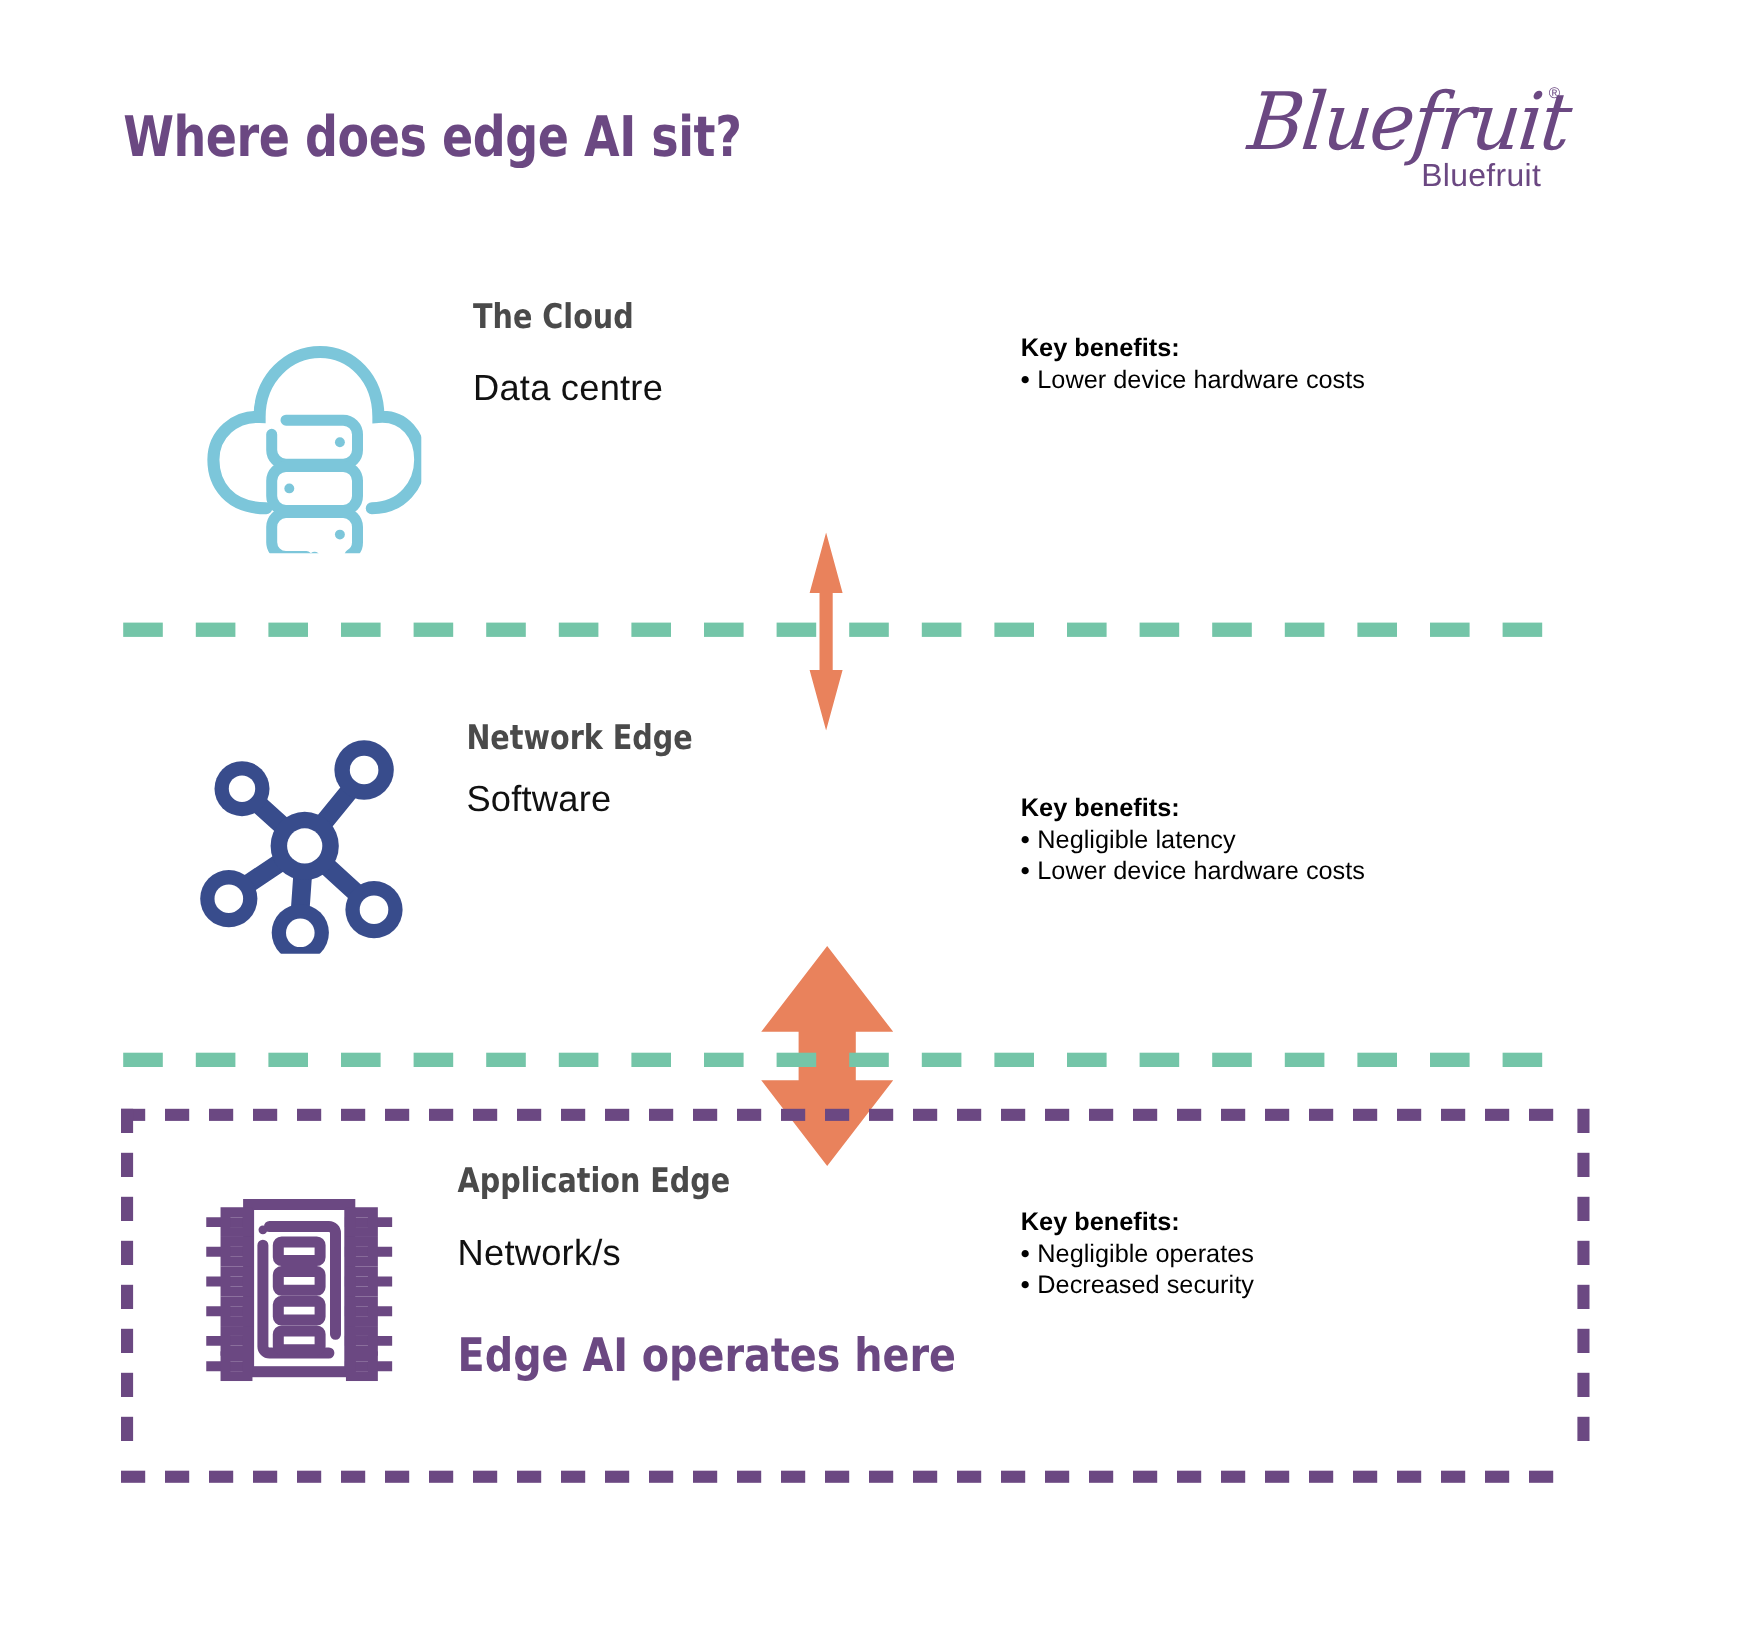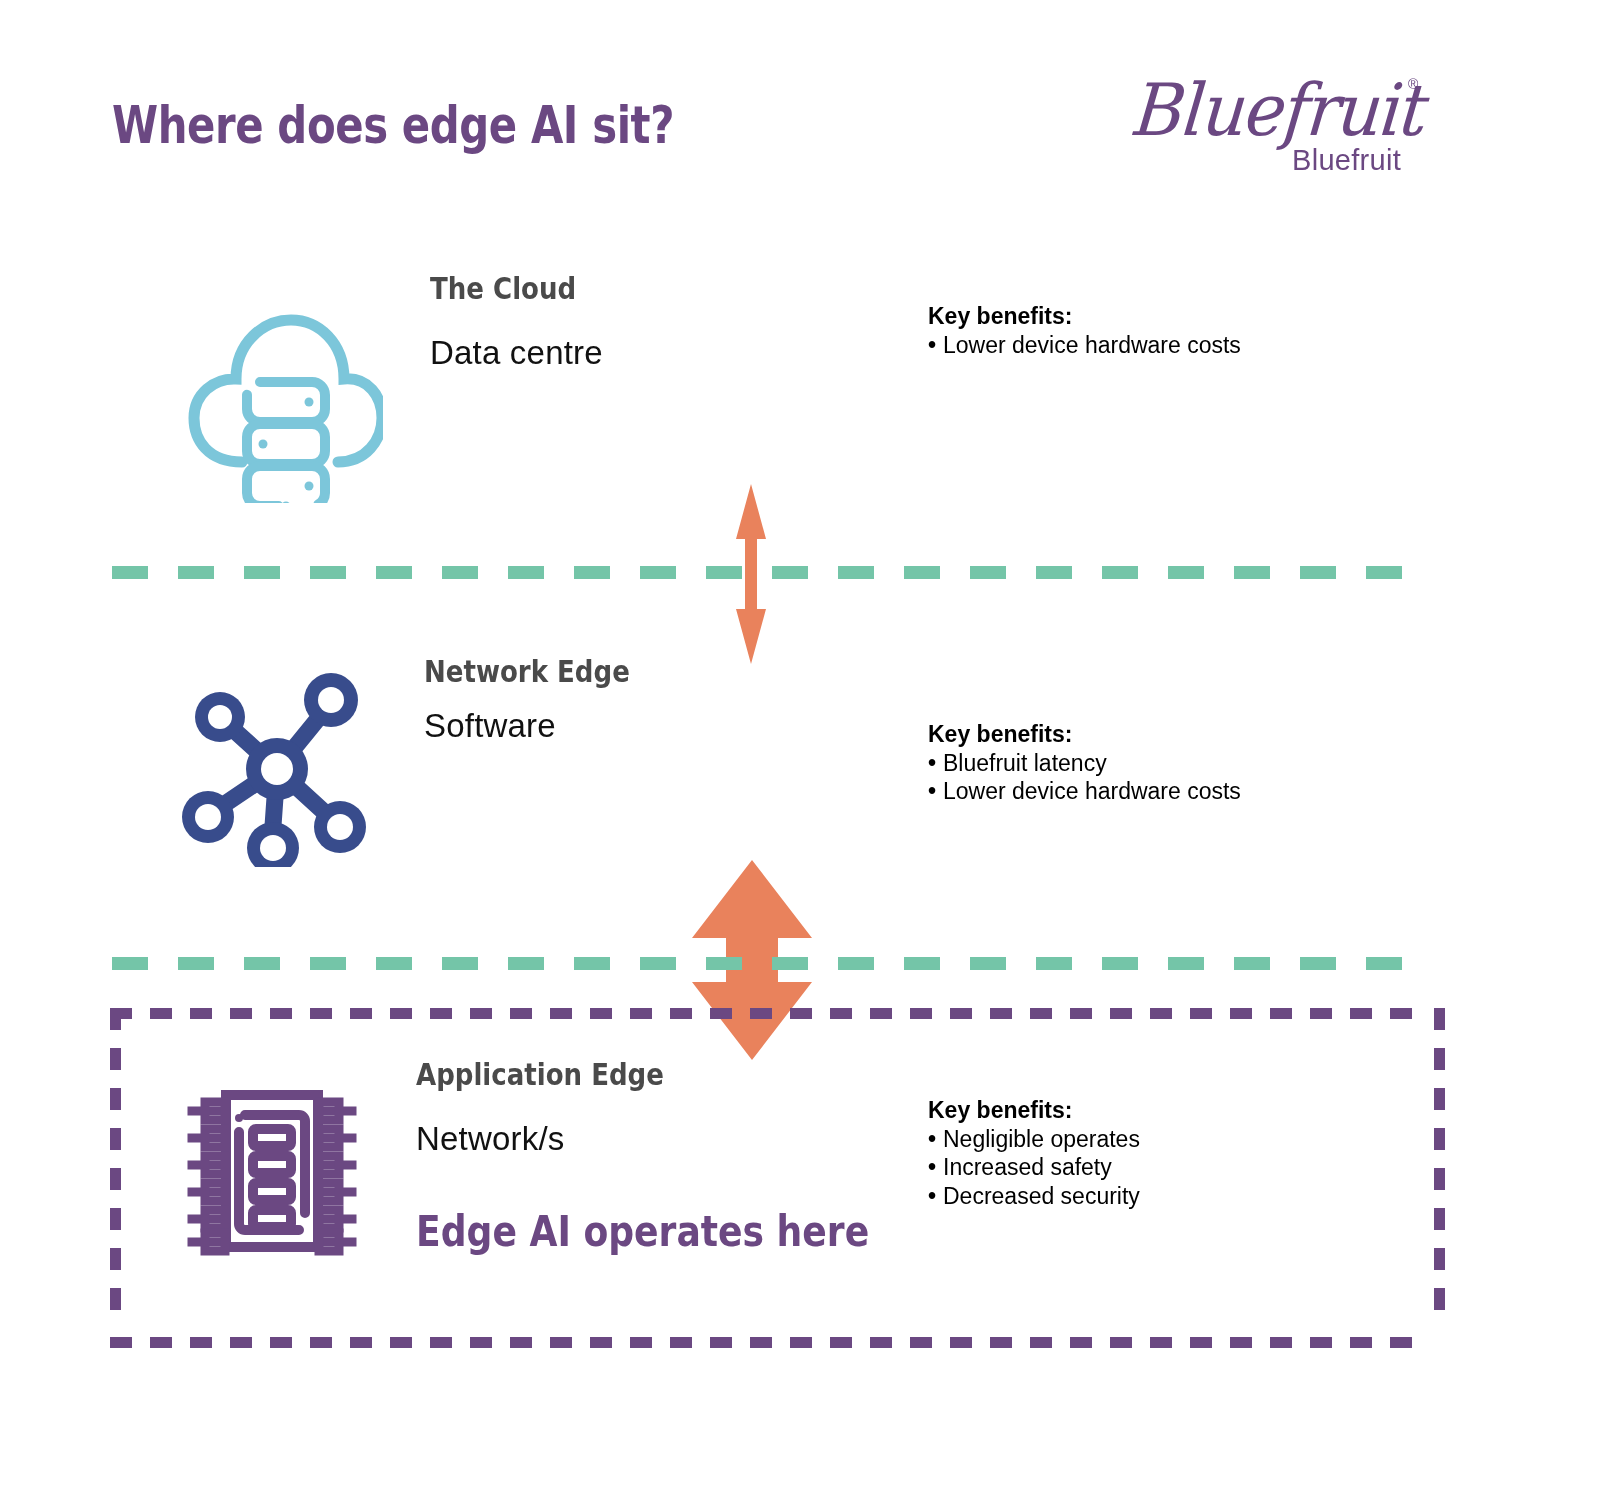--- a/index.html
+++ b/index.html
@@ -244,21 +244,21 @@
         <circle cx="93" cy="176" r="26" fill="#384c8c"></circle>
         <circle cx="93" cy="176" r="13" fill="#ffffff"></circle>
       </svg>
     </div>
     <div class="tier-heading" style="left:424px; top:653px;">Network Edge</div>
     <div class="tier-sub" style="left:424px; top:707px;">Software</div>
 
     <div class="benefits" style="left:928px; top:720px;">
       <div class="ben-title">Key benefits:</div>
       <ul>
-        <li>Bluefruit latency</li>
+        <li>Negligible latency</li>
         <li>Lower device hardware costs</li>
       </ul>
     </div>
   </div>
 
   <div class="arrow" style="left:690px; top:860px; width:124px; height:200px;">
     <svg width="124" height="200" viewBox="0 0 124 200">
       <polygon points="62,0 122,78 88,78 88,122 122,122 62,200 2,122 36,122 36,78 2,78" fill="#e9825c"></polygon>
     </svg>
   </div>
@@ -416,19 +416,18 @@
     </div>
 
     <div class="tier-heading" style="left:416px; top:1056px;">Application Edge</div>
     <div class="tier-sub" style="left:416px; top:1120px;">Network/s</div>
     <div class="tier-highlight" style="left:416px; top:1207px;">Edge AI operates here</div>
 
     <div class="benefits" style="left:928px; top:1096px;">
       <div class="ben-title">Key benefits:</div>
       <ul>
         <li>Negligible operates</li>
-        <li>Increased safety</li>
         <li>Decreased security</li>
       </ul>
     </div>
   </div>
 
 </div>
 
 </body></html>

